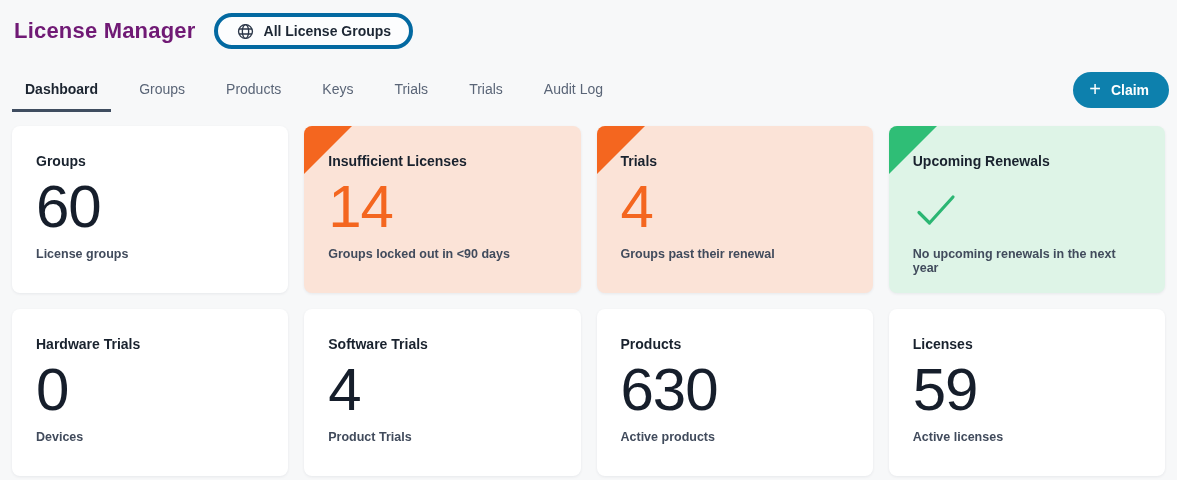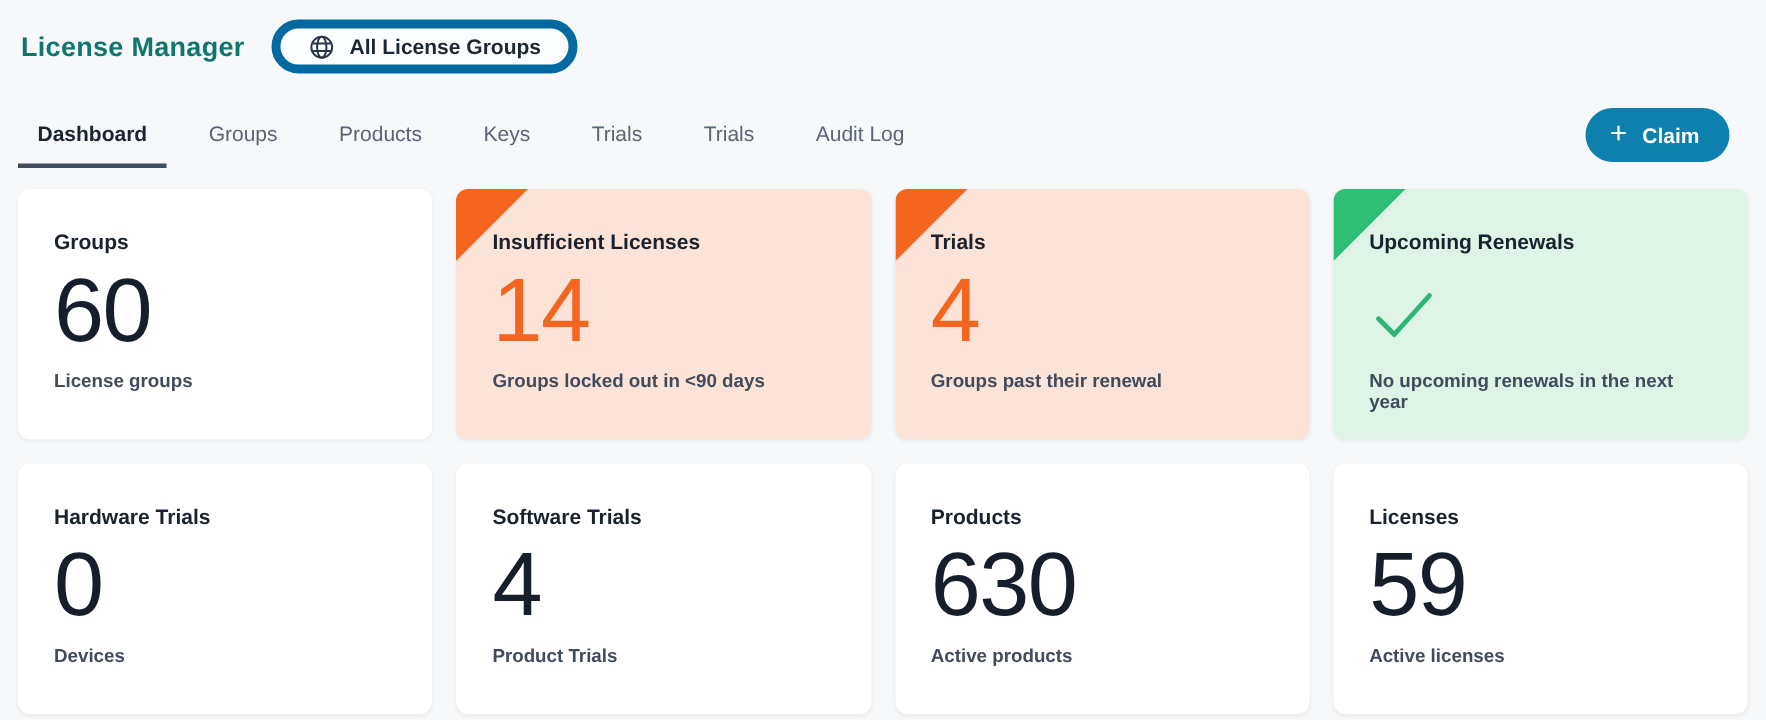--- a/index.html
+++ b/index.html
@@ -9,34 +9,34 @@
     font-family:"Liberation Sans", sans-serif;
     color:#19222e;
     -webkit-font-smoothing:antialiased;
   }
 
   
   .header {
     display:flex; align-items:center; gap:18px;
     padding:12px 24px 0 14px; height:50px;
   }
-  .page-title { font-size:18px; font-weight:700; color:#0f766e; letter-spacing:.2px; }
+  .page-title { font-size:22px; font-weight:700; color:#701a75; letter-spacing:.2px; }
   .pill-btn {
     display:flex; align-items:center; gap:9px;
     height:36px; padding:0 18px;
-    border:6px solid #0369a1; border-radius:18px;
+    border:4px solid #0369a1; border-radius:18px;
     background:#fcfdfe; cursor:pointer;
     font-size:14px; font-weight:700; color:#1d2734;
   }
   .pill-btn svg { display:block; }
 
   
   .tabbar {
     display:flex; align-items:center;
-    padding:0 24px 0 12px; margin-top:18px; height:44px;
+    padding:0 8px 0 12px; margin-top:18px; height:44px;
   }
   .tabs { display:flex; align-items:stretch; height:100%; }
   .tab {
     display:flex; align-items:center;
     padding:0 13px; margin-right:15px;
     font-size:14px; color:#5a6577; cursor:pointer;
     border-bottom:3px solid transparent;
     background:none; border-top:none; border-left:none; border-right:none;
     font-family:inherit;
   }

